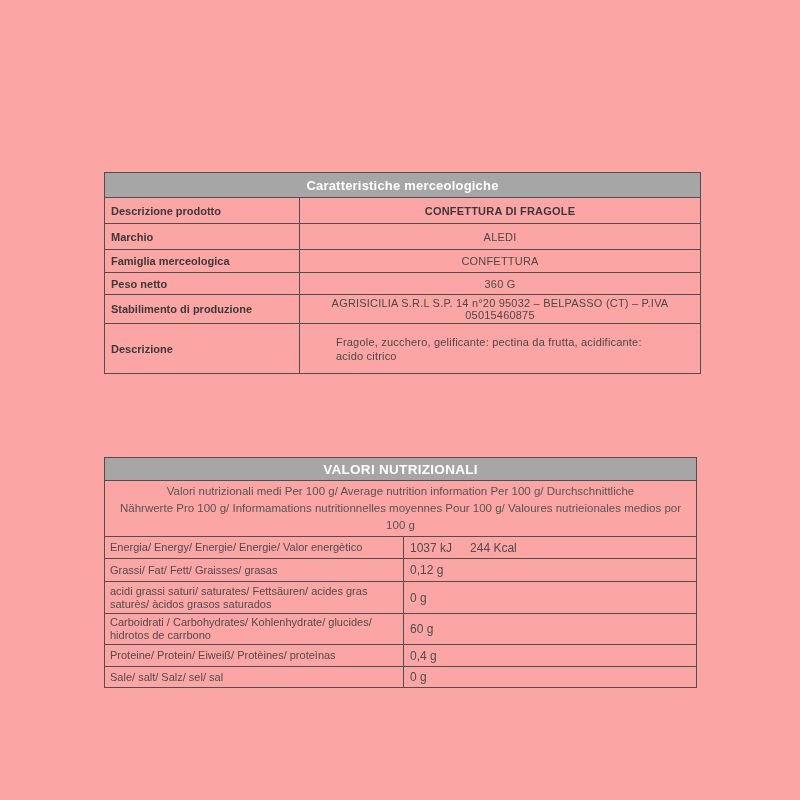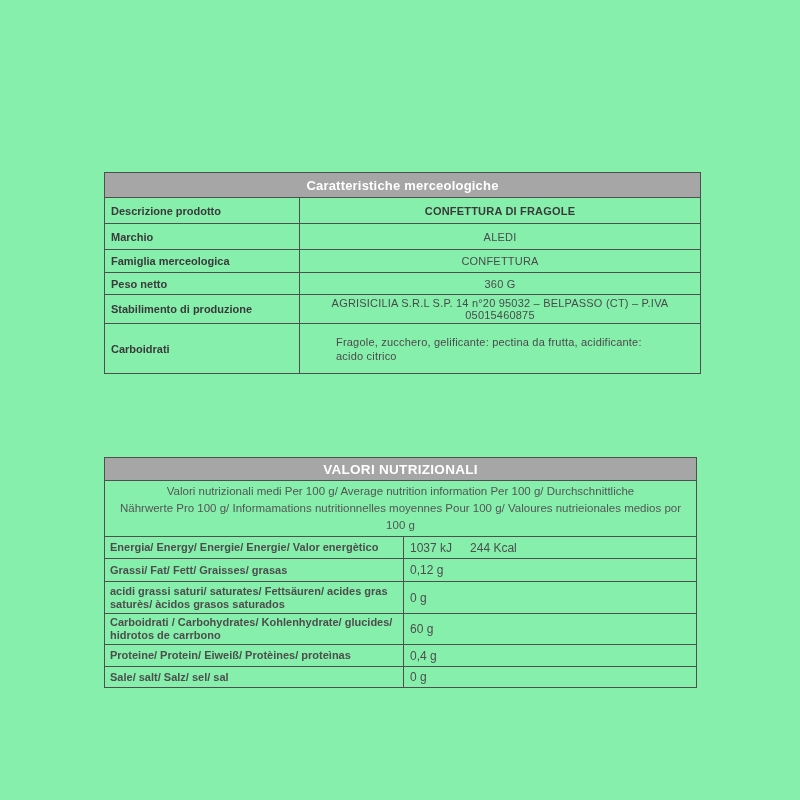--- a/index.html
+++ b/index.html
@@ -1,19 +1,19 @@
 <!DOCTYPE html>
 <html><head>
 <meta charset="utf-8">
 <style>
   html,body{margin:0;padding:0;background:#fff;}
   .page{
     position:relative;
     width:800px;height:800px;
-    background:#86efac;
+    background:#fca5a5;
     font-family:"Liberation Sans", sans-serif;
     overflow:hidden;
   }
   table{border-collapse:collapse;table-layout:fixed;}
   td,th{border:1px solid #4f4f4f;overflow:hidden;}
 
   
   .t1{
     position:absolute;left:104px;top:172px;
     width:596px;
@@ -49,21 +49,21 @@
   .t2 col.c1{width:299px;}
   .t2 col.c2{width:293px;}
   .t2 .bar{height:20px;font-size:13.5px;letter-spacing:.3px;}
   .t2 .subtitle{
     height:48px;text-align:center;vertical-align:middle;
     font-size:11.5px;color:#555555;line-height:17px;
     padding:2px 8px;
   }
   .t2 .nlab{
     font-size:11px;color:#4d4d4d;
-    padding:2px 4px 2px 5px;vertical-align:middle;line-height:13px;font-weight:bold;
+    padding:2px 4px 2px 5px;vertical-align:middle;line-height:13px;
   }
   .t2 .nval{
     font-size:12px;color:#4d4d4d;
     padding:2px 4px 2px 6px;vertical-align:middle;
   }
   .t2 .kcal{margin-left:18px;}
   .t2 tr.h22{height:22px;} .t2 tr.h23{height:23px;} .t2 tr.h32{height:32px;}
   .t2 tr.h26{height:26px;} .t2 tr.h21{height:21px;padding-left:46px;}
 </style>
 </head>
@@ -94,21 +94,21 @@
     </tr>
     <tr class="h22">
       <td class="lab">Peso netto</td>
       <td class="val">360 G</td>
     </tr>
     <tr class="h27">
       <td class="lab">Stabilimento di produzione</td>
       <td class="val">AGRISICILIA S.R.L S.P. 14 n°20 95032 – BELPASSO (CT) – P.IVA 05015460875</td>
     </tr>
     <tr class="h50">
-      <td class="lab">Carboidrati</td>
+      <td class="lab">Descrizione</td>
       <td class="val ingr">
         <div>Fragole, zucchero, gelificante: pectina da frutta, acidificante:</div>
         <div>acido citrico</div>
       </td>
     </tr>
   </tbody>
     </table>
 
   <table class="t2">
     <colgroup>

